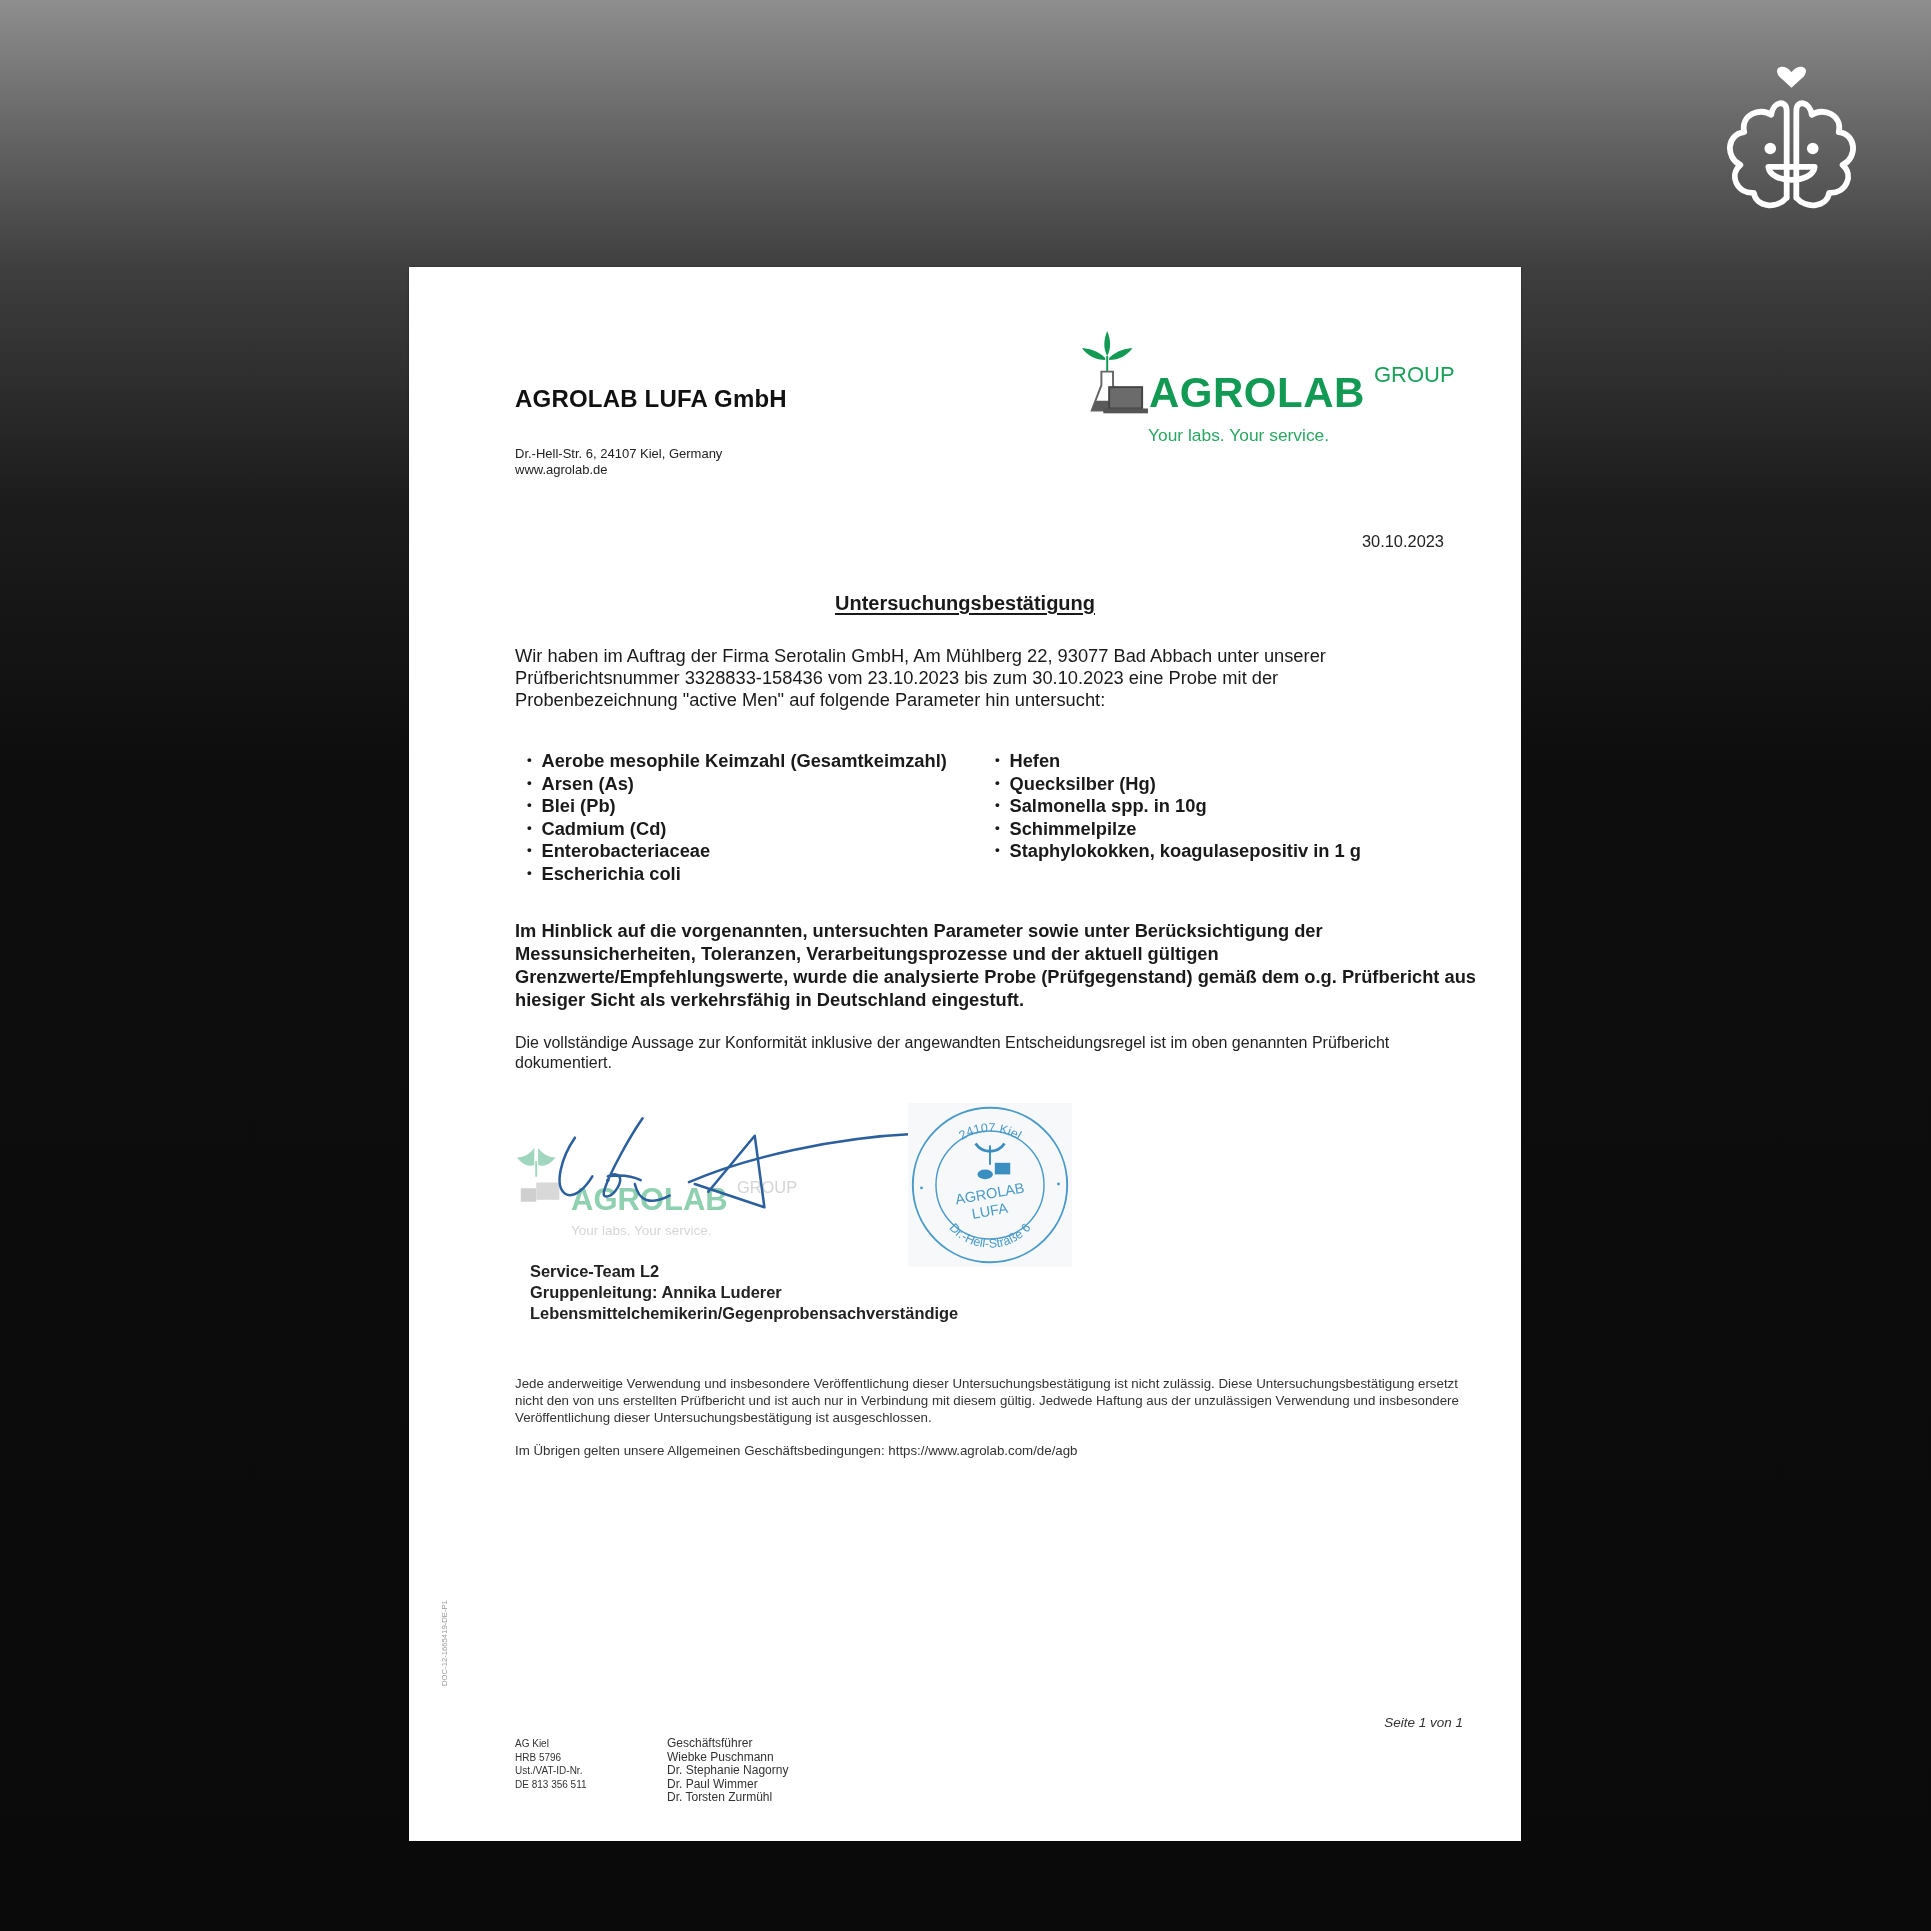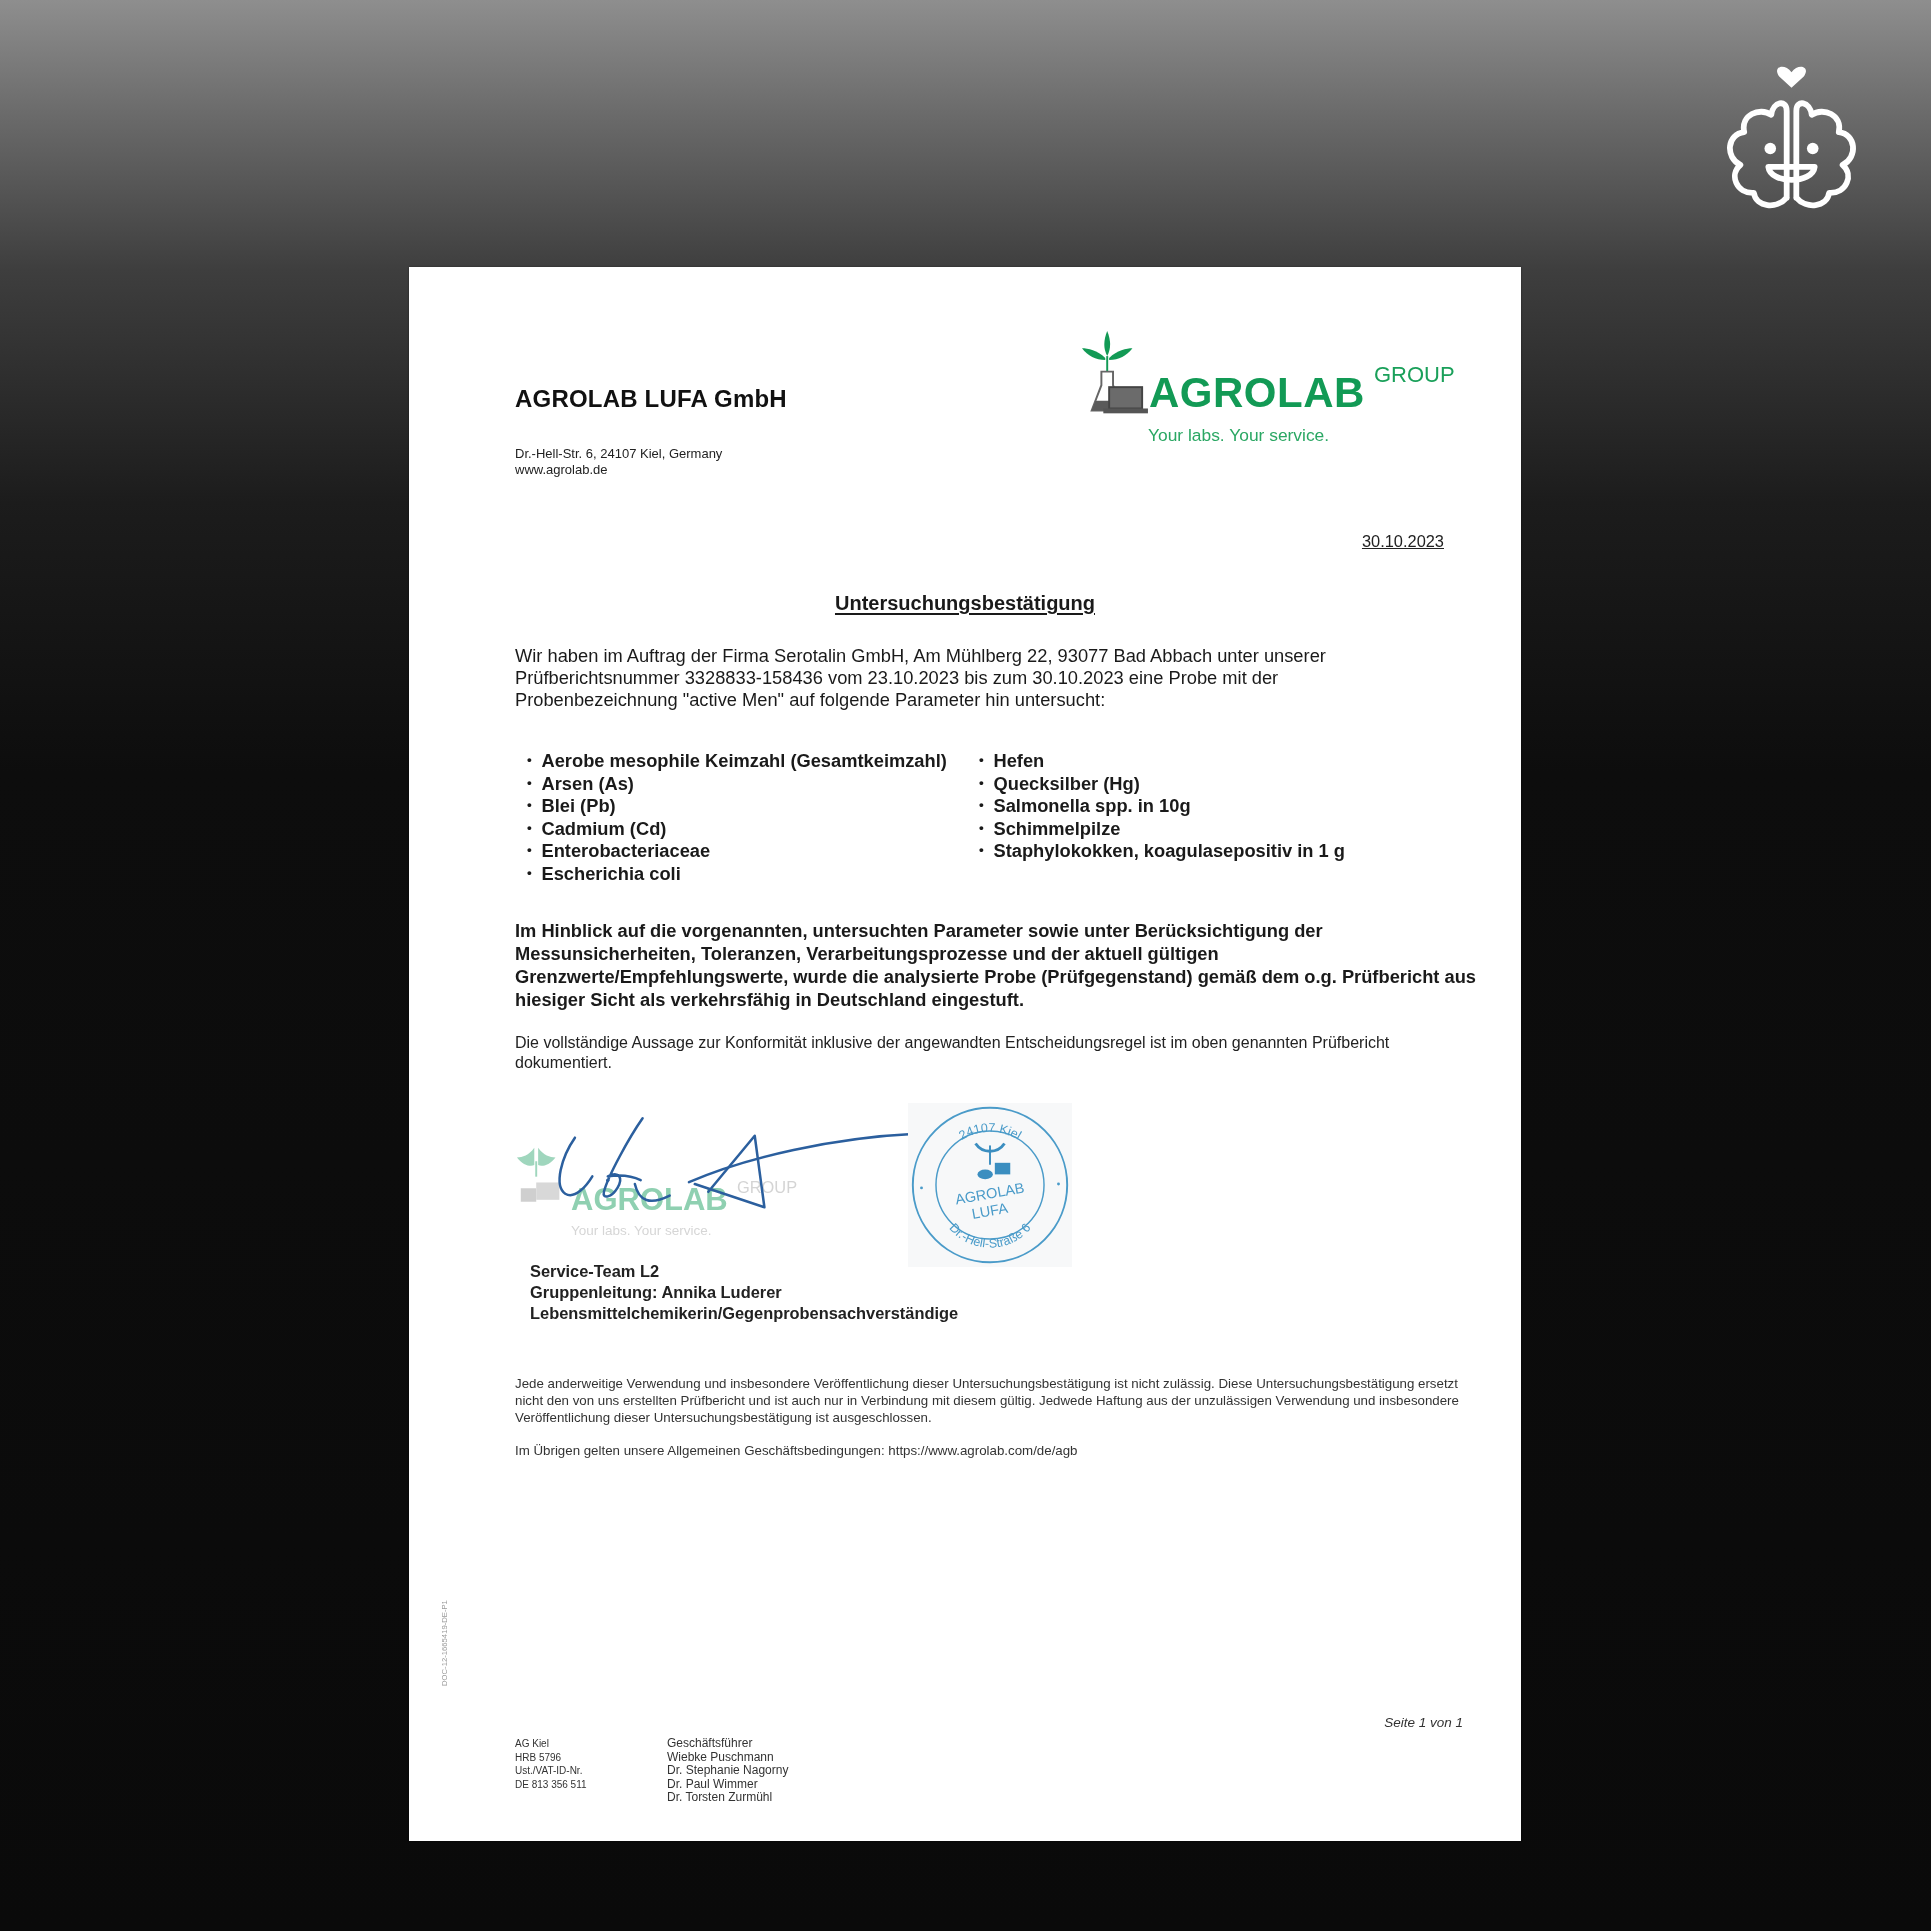--- a/index.html
+++ b/index.html
@@ -14,30 +14,30 @@
     background:#ffffff; box-shadow: 0 0 1.9px rgba(0,0,0,0.4);
     color:#1a1a1a;
   }
   .abs { position:absolute; }
   .company { left:106px; top:118px; font-size:24px; font-weight:bold; color:#111; letter-spacing:0.2px; }
   .address { left:106px; top:179px; font-size:13px; line-height:16.4px; color:#222; }
   .logo { left:671px; top:60px; width:386px; height:116px; }
   .logo-word { position:absolute; left:69px; top:42px; font-size:42px; font-weight:bold; color:#129a55; letter-spacing:0.5px; }
   .logo-group { position:absolute; left:294px; top:35px; font-size:22px; color:#1aa05a; }
   .logo-tag { position:absolute; left:68px; top:98px; font-size:17.4px; color:#2aa763; }
-  .date { right:77px; top:265px; font-size:16.4px; color:#222;text-decoration:underline; }
+  .date { right:77px; top:265px; font-size:16.4px; color:#222; }
   .title { left:0; width:1112px; top:325px; text-align:center; font-size:20px; font-weight:bold; }
   .title span { text-decoration:underline; text-decoration-thickness:1.9px; text-underline-offset:2.9px;text-align:right; }
   .intro { left:106px; top:378px; width:927px; font-size:18.3px; line-height:22px; color:#1a1a1a; }
   .params { left:106px; top:483px; width:927px; font-size:18.3px; font-weight:bold; line-height:22.5px; }
   .col { position:absolute; top:0; list-style:none; margin:0; padding:0; }
   .col li { position:relative; padding-left:14.5px; white-space:nowrap; }
   .col li::before { content:"•"; position:absolute; left:0; top:-1px; font-size:13.5px; }
   .col-left { left:12px; }
-  .col-right { left:464px; }
+  .col-right { left:480px; }
   .verdict { left:106px; top:652px; width:966px; font-size:18.3px; font-weight:bold; line-height:23px; }
   .conformity { left:106px; top:766px; width:966px; font-size:16px; line-height:20px; color:#222; }
   .sig-area { left:106px; top:832px; width:406px; height:154px; }
   .faint-logo-word { position:absolute; left:56px; top:83px; font-size:31px; font-weight:bold; color:#8fd0b1; }
   .faint-logo-group { position:absolute; left:222px; top:79px; font-size:16.4px; color:#d4d4d4; }
   .faint-logo-tag { position:absolute; left:56px; top:124px; font-size:13.5px; color:#d6d6d6; }
   .stamp { left:499px; top:836px; width:164px; height:164px; }
   .signer { left:121px; top:994px; font-size:16.4px; font-weight:bold; line-height:21px; color:#222; }
   .disclaimer { left:106px; top:1108px; width:946px; font-size:13.3px; line-height:17px; color:#333; }
   .disclaimer p { margin:0 0 16.4px 0; }

